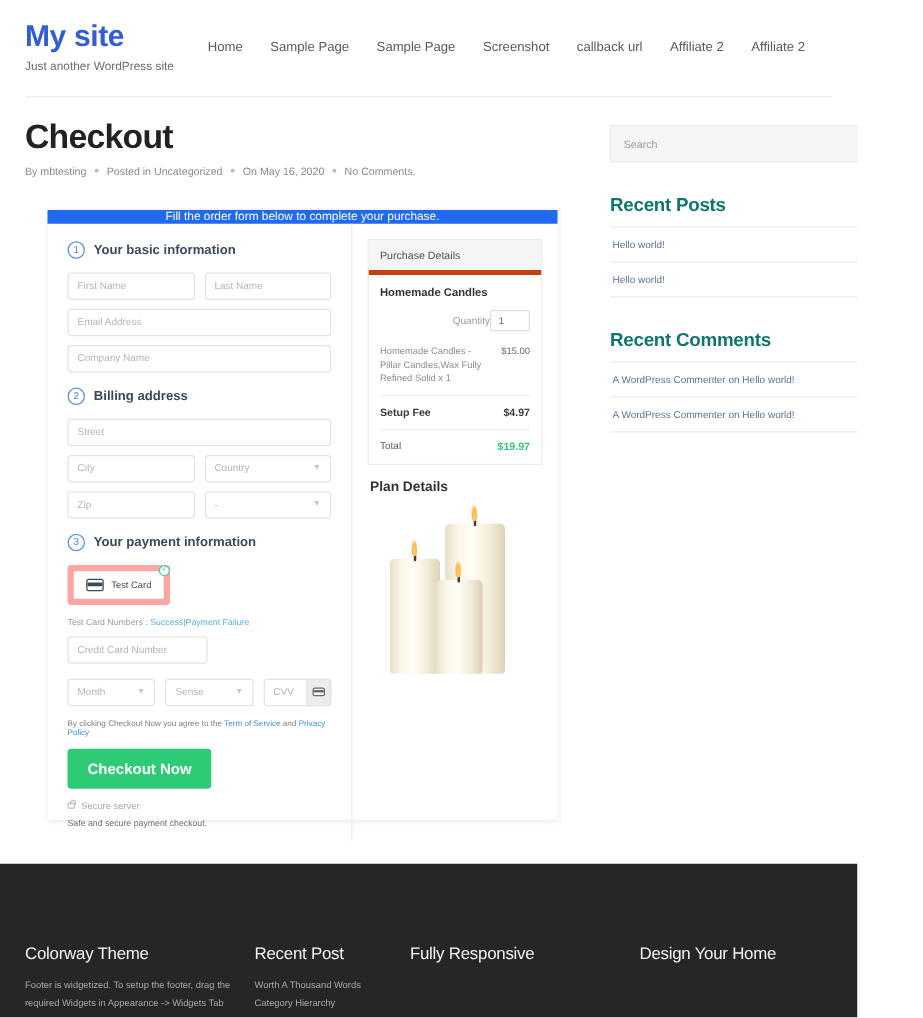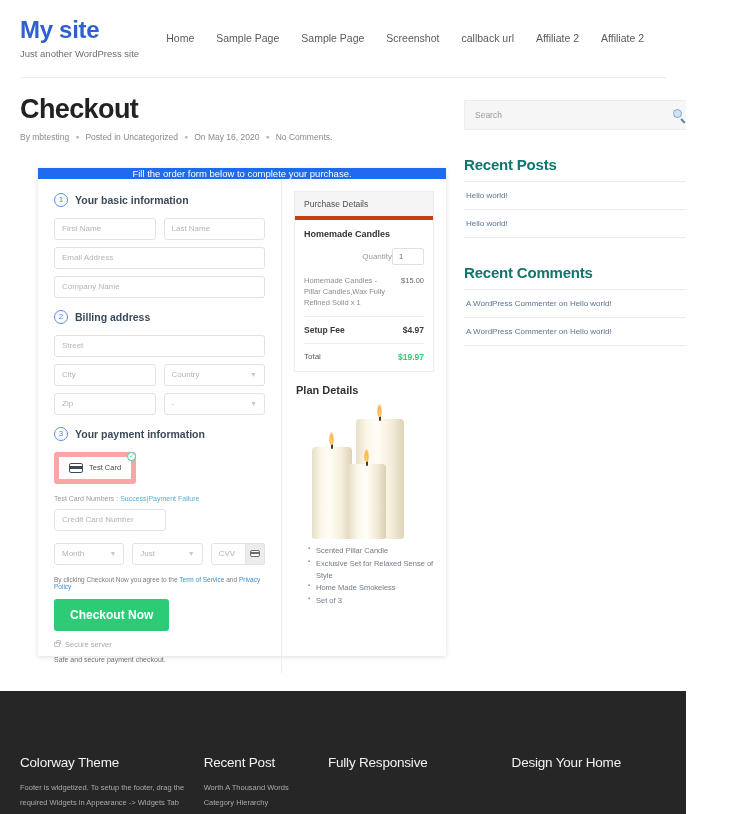--- a/index.html
+++ b/index.html
@@ -45,20 +45,21 @@
   }
   .header-rule {
     margin: 18px 20px 0 20px;
     border-top: 1px solid #ececec;
   }
 
   
   .content-wrap {
     display: flex;
     padding: 0 20px;
+    gap: 24px;
     margin-top: 16px;
   }
   .content-main { width: 444px; flex: none; }
   .content-side { width: 232px; flex: none; }
 
   .page-title {
     font-size: 27px;
     font-weight: bold;
     color: #222;
     letter-spacing: -0.6px;
@@ -431,21 +432,21 @@
               <div class="fld cc-num">Credit Card Number</div>
 
               <div class="gap-lg"></div>
 
               <div class="triple">
                 <div class="fld sel">
                   <span>Month</span>
                   <span class="caret">▼</span>
                 </div>
                 <div class="fld sel">
-                  <span>Just</span>
+                  <span>Sense</span>
                   <span class="caret">▼</span>
                 </div>
                 <div class="cvv-wrap">
                   <div class="fld">CVV</div>
                   <div class="cvv-icon">
                     <span class="cc-glyph"></span>
                   </div>
                 </div>
               </div>
 
@@ -500,26 +501,20 @@
 
                 <div class="candle c2"></div>
                 <div class="wick" style="left:75px; bottom:118px;"></div>
                 <div class="flame" style="left:73px; bottom:122px;"></div>
 
                 <div class="candle c3"></div>
                 <div class="wick" style="left:62px; bottom:73px; z-index:4;"></div>
                 <div class="flame" style="left:60px; bottom:77px; z-index:4;"></div>
               </div>
 
-              <ul class="bullets">
-                <li>Scented Pillar Candle</li>
-                <li>Exclusive Set for Relaxed Sense of Style</li>
-                <li>Home Made Smokeless</li>
-                <li>Set of 3</li>
-              </ul>
             </div>
 
           </div>
         </div>
       </div>
     </div>
 
     <aside class="content-side">
       <div class="search-box">
         <span class="search-ph">Search</span>

